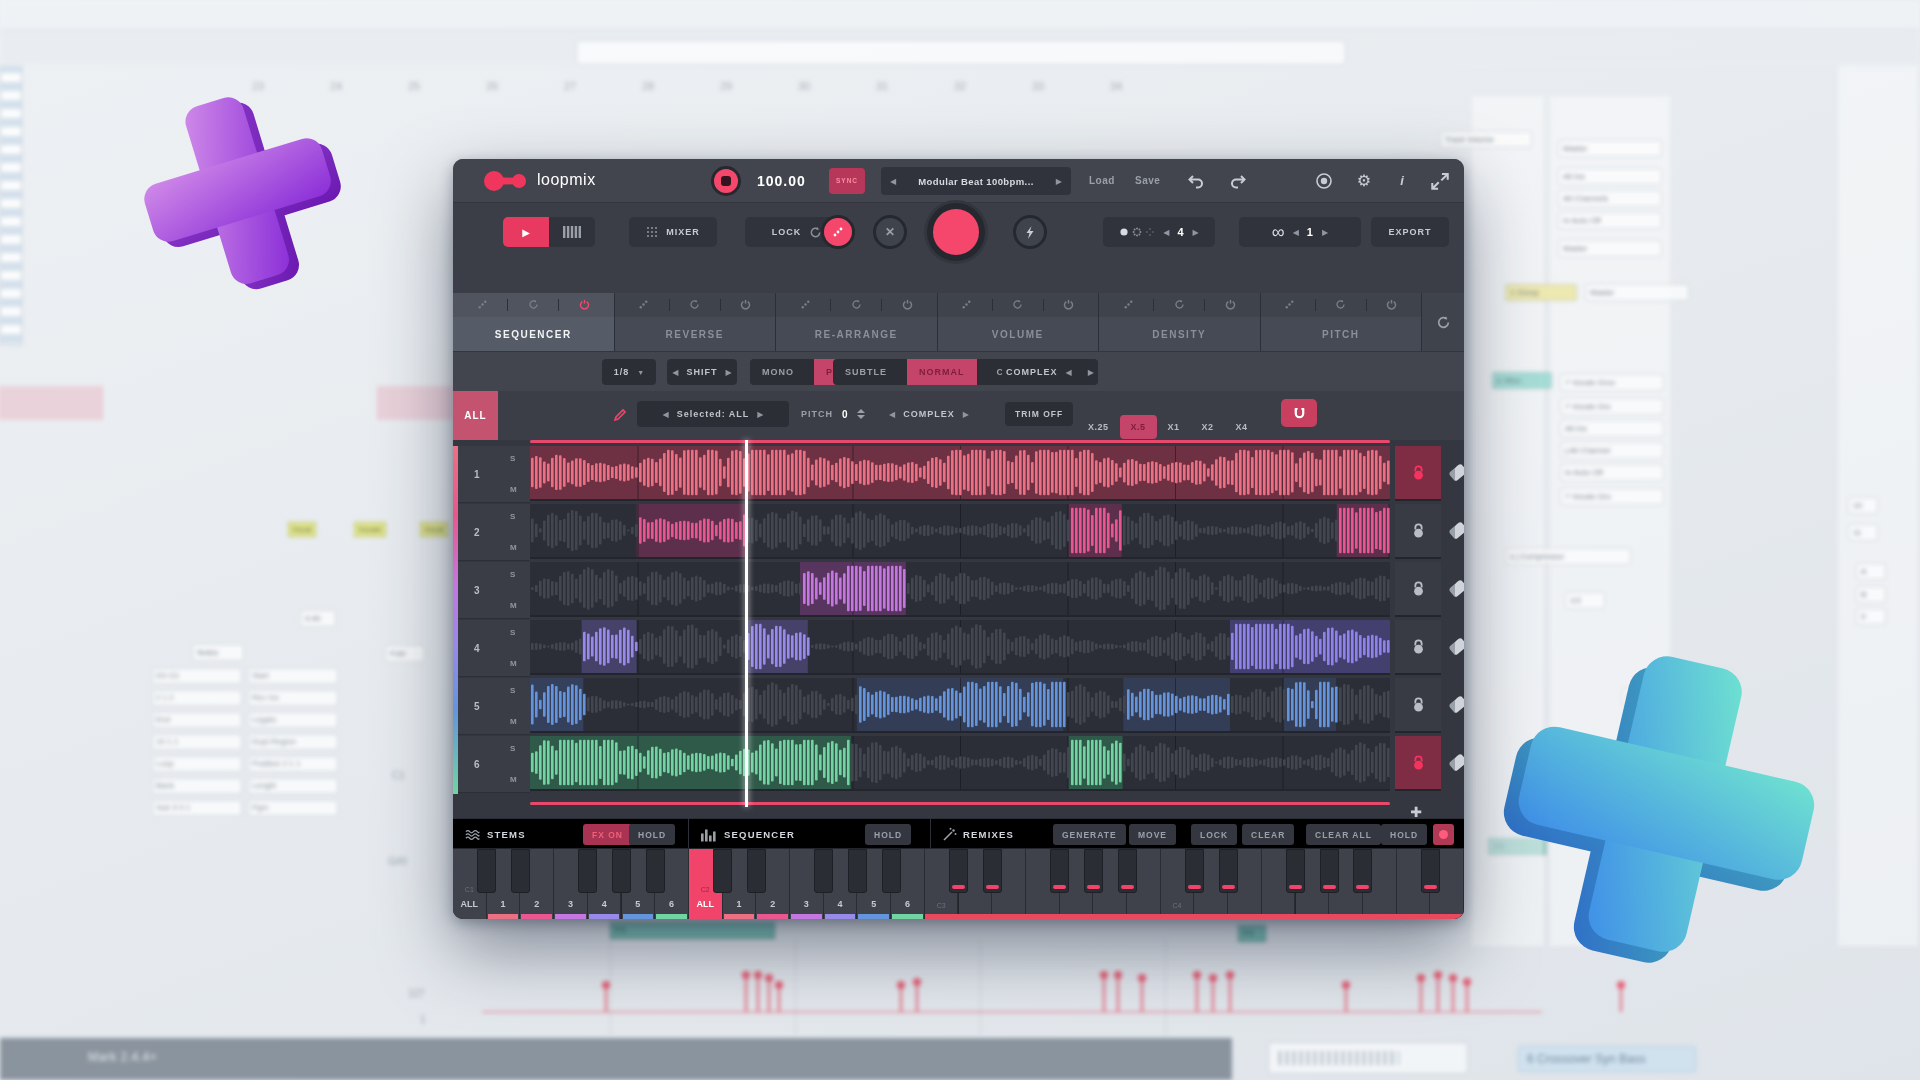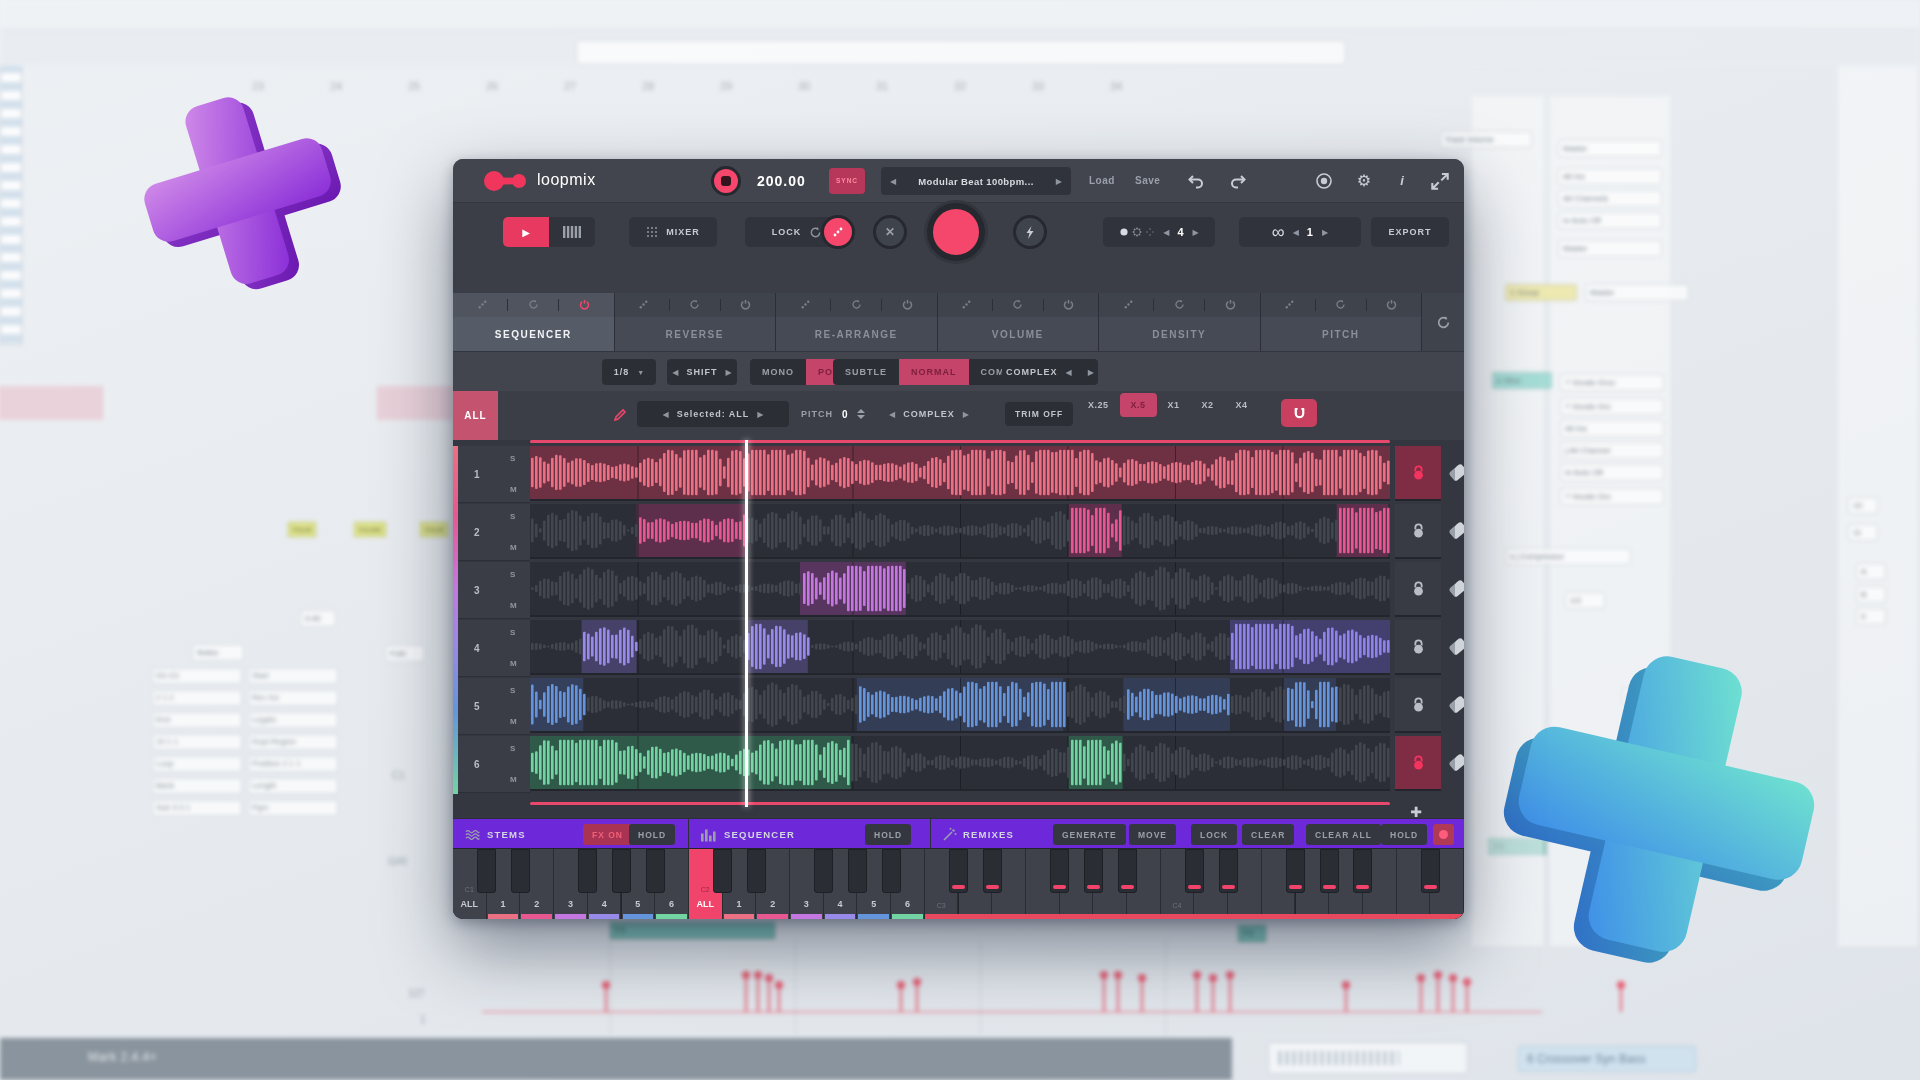--- a/index.html
+++ b/index.html
@@ -69,51 +69,51 @@
   .tab.active .ics{background:#50545f}
   .tab.active .lab{background:#565b68;color:#f2f3f5}
   .tab.active .pw{color:#f5476b}
   .tabside{position:absolute;left:969px;top:134px;width:42px;height:58px;background:#3f434c;display:flex;align-items:center;justify-content:center;color:#9aa0aa}
   .ics svg,.sico svg{width:11px;height:11px}
   .sep{width:1px;height:12px;background:#2c2f37}
   
   .setrow{position:absolute;left:0;top:192px;width:100%;height:40px;background:#42454e;border-top:1px solid #33363e}
   .sbox{position:absolute;top:7px;height:26px;background:#2b2e35;border-radius:4px;display:flex;align-items:center;justify-content:center;gap:8px;padding:0 10px}
   .sbox b{font-size:9px;font-weight:bold;letter-spacing:1px;color:#c0c5cc}
-  .pillgrp{padding:0;gap:0;overflow:hidden}
+  .pillgrp{padding:0;gap:8px;overflow:hidden}
   .pill{height:100%;display:flex;align-items:center;justify-content:center;padding:0 12px;font-size:9px;font-weight:bold;letter-spacing:1px;color:#9aa0a8}
   .pill.sel{background:#c5456a;color:#7e1e3d}
   
   .selrow{position:absolute;left:0;top:232px;width:100%;height:49px;background:#3b3e47}
   .alltab{position:absolute;left:0;top:232px;width:45px;height:49px;background:#c4536f;color:#fff;font-size:10px;font-weight:bold;letter-spacing:1px;display:flex;align-items:center;justify-content:center}
   .spin{display:inline-flex;flex-direction:column;gap:2px}
   .spin i{width:0;height:0;border-left:4px solid transparent;border-right:4px solid transparent}
   .spin .up{border-bottom:4px solid #9aa0a8}.spin .dn{border-top:4px solid #9aa0a8}
-  .speed{position:absolute;top:2px;height:24px;display:flex;align-items:flex-start}
+  .speed{position:absolute;top:24px;height:24px;display:flex;align-items:flex-start}
   .speed span{font-size:9px;font-weight:bold;letter-spacing:.5px;color:#b8bdc5;padding:0 11px;height:24px;line-height:24px;border-radius:4px}
   .speed span.sel{background:#c5456a;color:#7e1e3d}
   .magbtn{position:absolute;left:828px;top:8px;width:36px;height:28px;background:#c83f60;border-radius:5px;display:flex;align-items:center;justify-content:center;color:#fff}
   
   .trackzone{position:absolute;left:0;top:281px;width:100%;height:378px;background:#34373f}
   .pline{position:absolute;left:77px;width:860px;height:3px;background:#e8486b;border-radius:2px}
   .lstrip{position:absolute;left:0;top:6px;width:5px;height:348px;background:linear-gradient(180deg,#ec7083,#e8578f 20%,#c477e0 40%,#978ae8 58%,#6495dc 76%,#72d4a2)}
   .trow{position:absolute;left:0;width:100%;height:57px}
   .gut{position:absolute;left:5px;top:0;width:72px;height:100%;background:#3a3d46;border-bottom:1px solid #2c2f37}
   .gut .num{position:absolute;left:16px;top:23px;font-size:10px;font-weight:bold;color:#b8bdc5}
   .gut .sm{position:absolute;left:52px;font-size:8px;font-weight:bold;color:#8f96a0}
   .wavebox{position:absolute;left:77px;top:0;width:860px;height:55px;background:#2b2e36;border-bottom:2px solid #23252c}
   .wavebox svg{width:100%;height:100%;display:block}
   .lockcell{position:absolute;left:942px;top:0;width:46px;height:55px;background:#383b44;display:flex;align-items:center;justify-content:center;border-bottom:2px solid #23252c}
   .lockcell.on{background:#7e2d44}
   .lockcell svg{width:17px;height:17px}
   .eraser{position:absolute;left:997px;top:21px;width:16px;height:11px;border-radius:3px;background:linear-gradient(135deg,#9aa0a8 0 35%,#cfd3da 35%);transform:rotate(-40deg)}
   .playhead{position:absolute;left:292px;top:281px;width:2.5px;height:367px;background:#fff;box-shadow:0 0 6px rgba(255,255,255,.8)}
   .plus{position:absolute;right:42px;top:644px;font-size:14px;color:#c8ccd3}
   
-  .botbar{position:absolute;left:0;top:659px;width:100%;height:31px;background:#6d28d9;border-top:1px solid #2c2f37;border-bottom:1px solid #23252c}
+  .botbar{position:absolute;left:0;top:659px;width:100%;height:31px;background:#000000;border-top:1px solid #2c2f37;border-bottom:1px solid #23252c}
   .botbar .div{position:absolute;top:0;width:1px;height:100%;background:#2c2f37}
   .blab{position:absolute;top:10px;font-size:9.5px;font-weight:bold;letter-spacing:1.2px;color:#d2d6dd}
   .bbtn{position:absolute;top:5px;height:21px;background:#34373f;border-radius:3px;font-size:8.5px;font-weight:bold;letter-spacing:1px;color:#9aa0aa;display:flex;align-items:center;padding:0 9px}
   .bbtn.fx{background:#a83352;color:#f26078}
   .bico{position:absolute;top:8px;width:15px;height:15px;color:#9aa0aa}
   .bico svg{width:100%;height:100%}
   .recdot{position:absolute;left:980px;top:5px;width:21px;height:21px;background:#b03a55;border-radius:3px;display:flex;align-items:center;justify-content:center}
   .recdot i{width:9px;height:9px;border-radius:50%;background:#ff5b7d}
   
   .kbd{position:absolute;left:0;top:690px;width:100%;height:70px;background:#23252b}
@@ -310,21 +310,21 @@
     <div class="hdr">
       <svg class="abs" style="left:30px;top:10px" width="46" height="24" viewBox="0 0 46 24">
         <circle cx="11" cy="12" r="10" fill="#f0365c"></circle>
         <circle cx="36" cy="12" r="7" fill="#f0365c"></circle>
         <path d="M11 8 36 9 36 15 11 16z" fill="#f0365c"></path>
       </svg>
       <span class="logo-name">loopmix</span>
       <div class="stopbtn">
           <i></i>
         </div>
-      <span class="bpm">200.00</span>
+      <span class="bpm">100.00</span>
       <div class="sync">SYNC</div>
       <div class="preset">
         <span class="arr">◀</span>
         <b>Modular Beat 100bpm...</b>
         <span class="arr">▶</span>
       </div>
       <span class="txtbtn" style="left:636px">Load</span>
       <span class="txtbtn" style="left:682px">Save</span>
       <span class="hico" style="left:734px">
         <svg viewBox="0 0 18 14">

